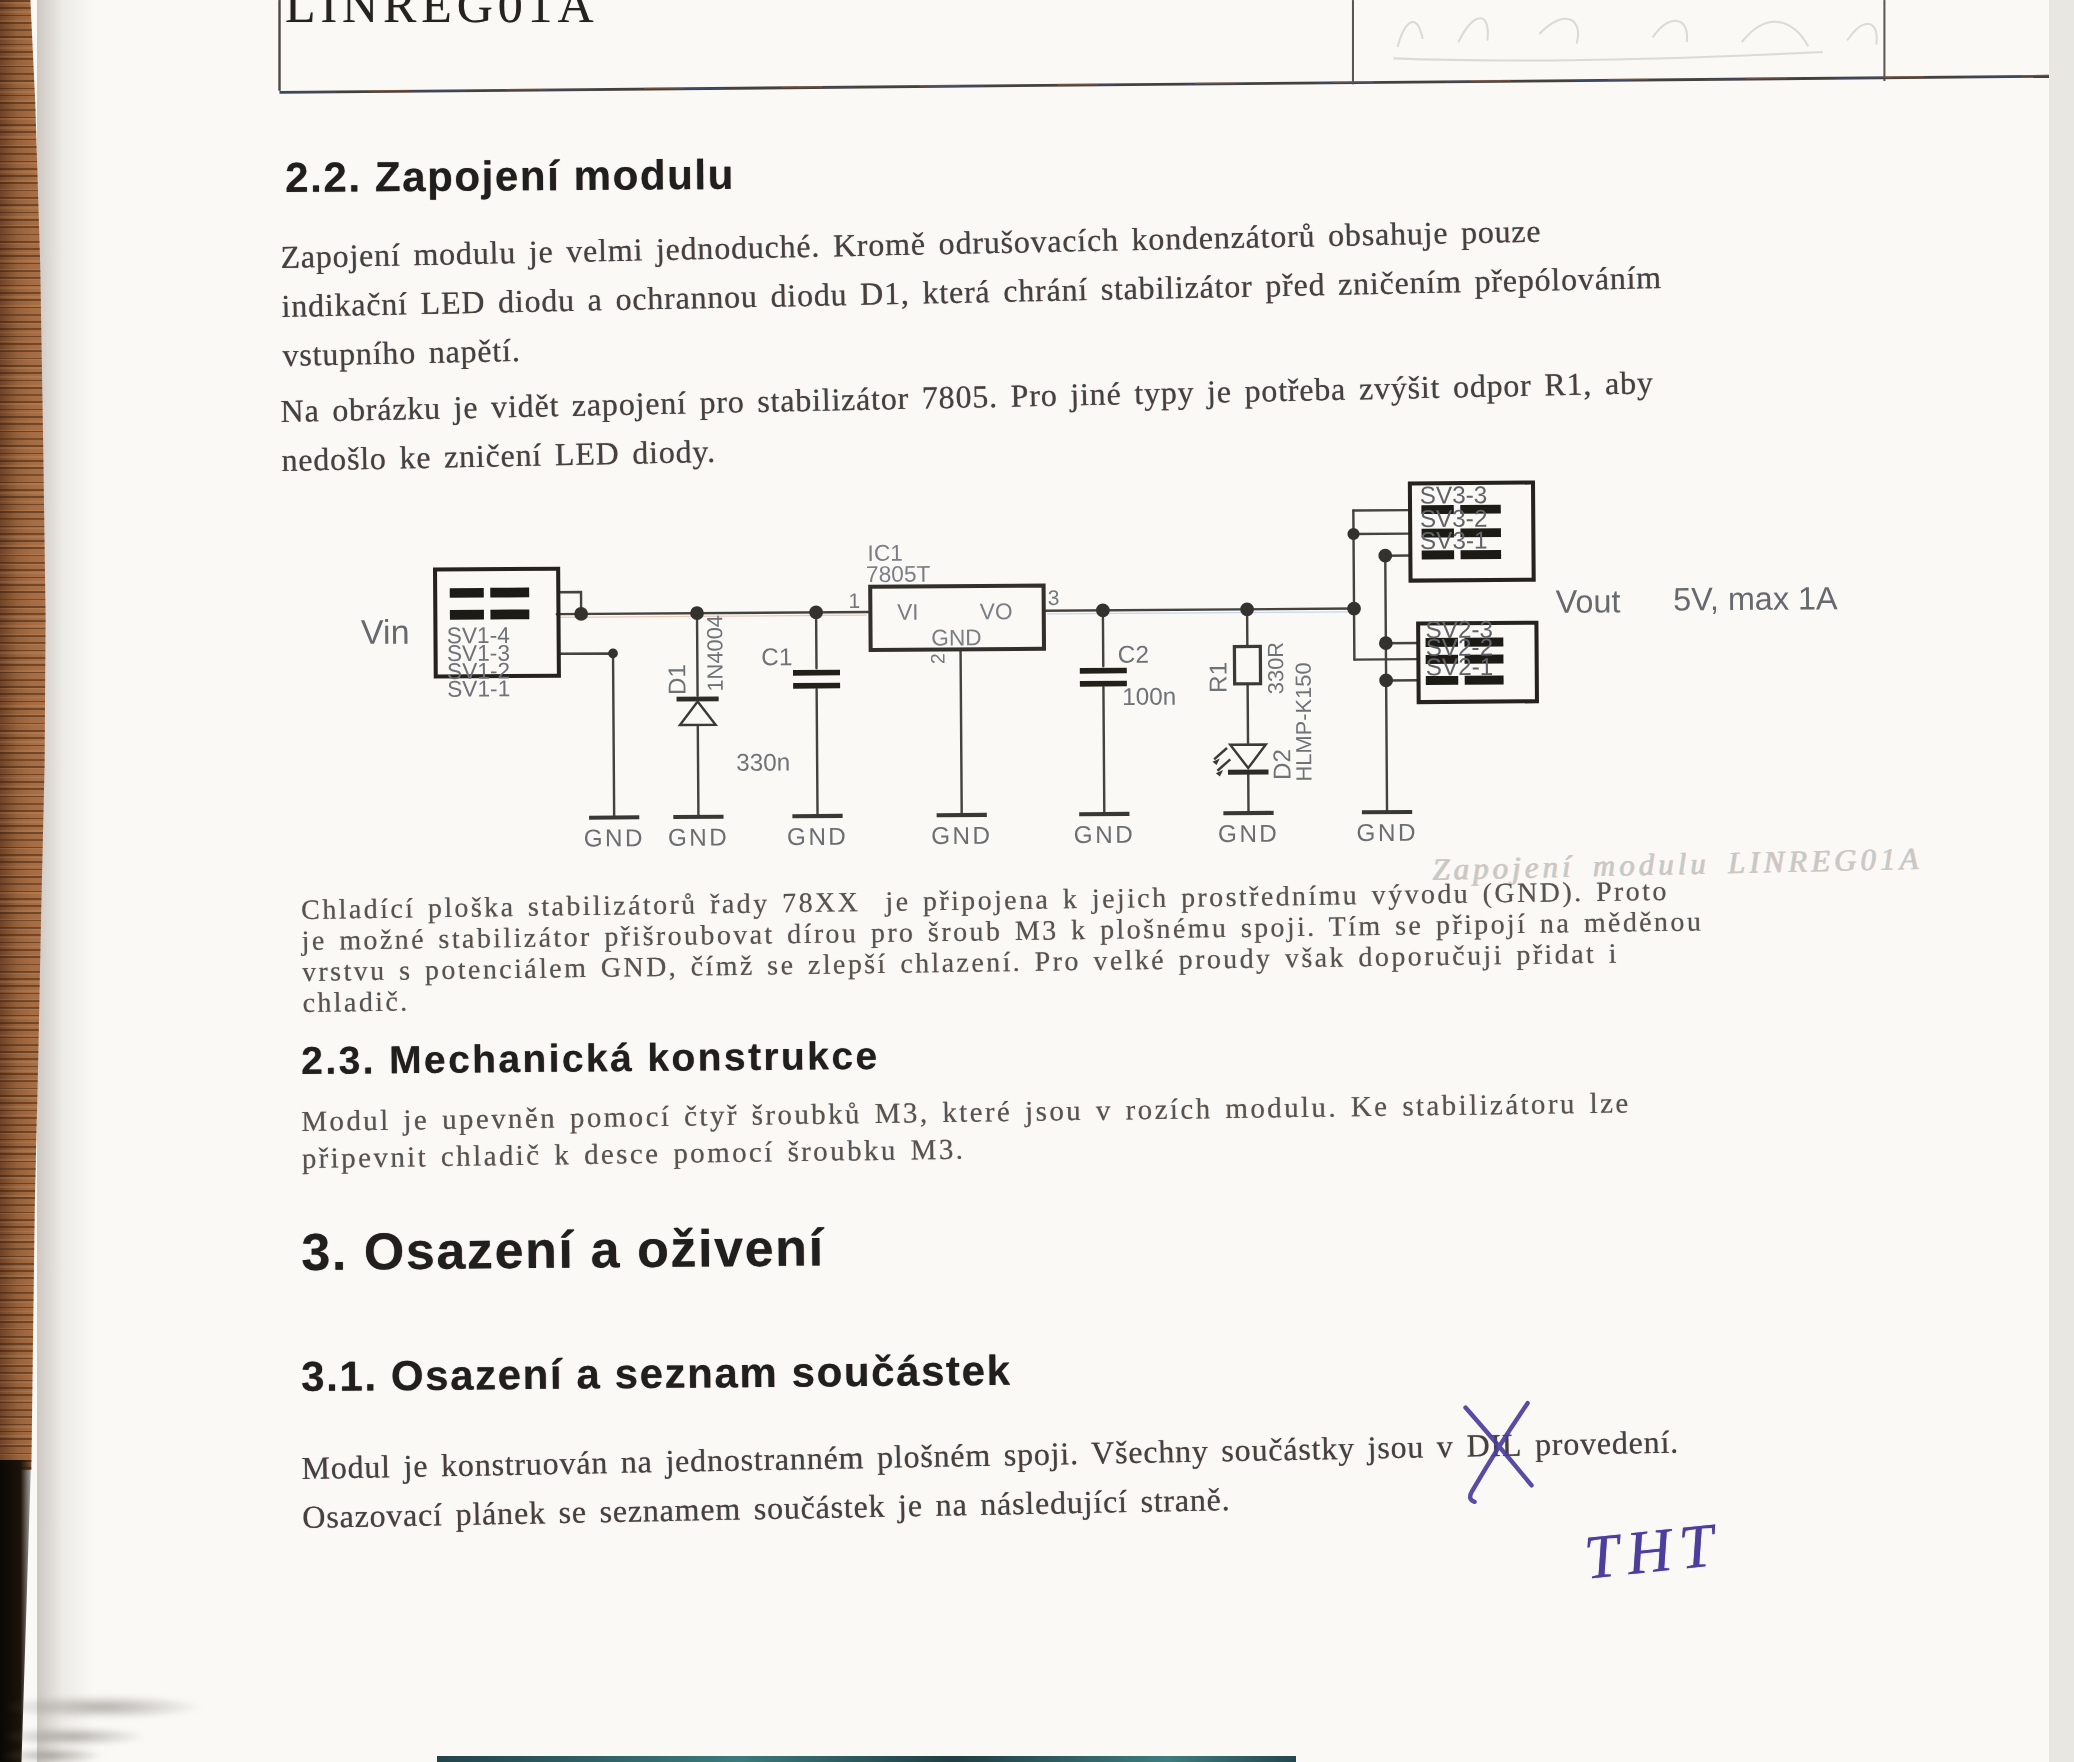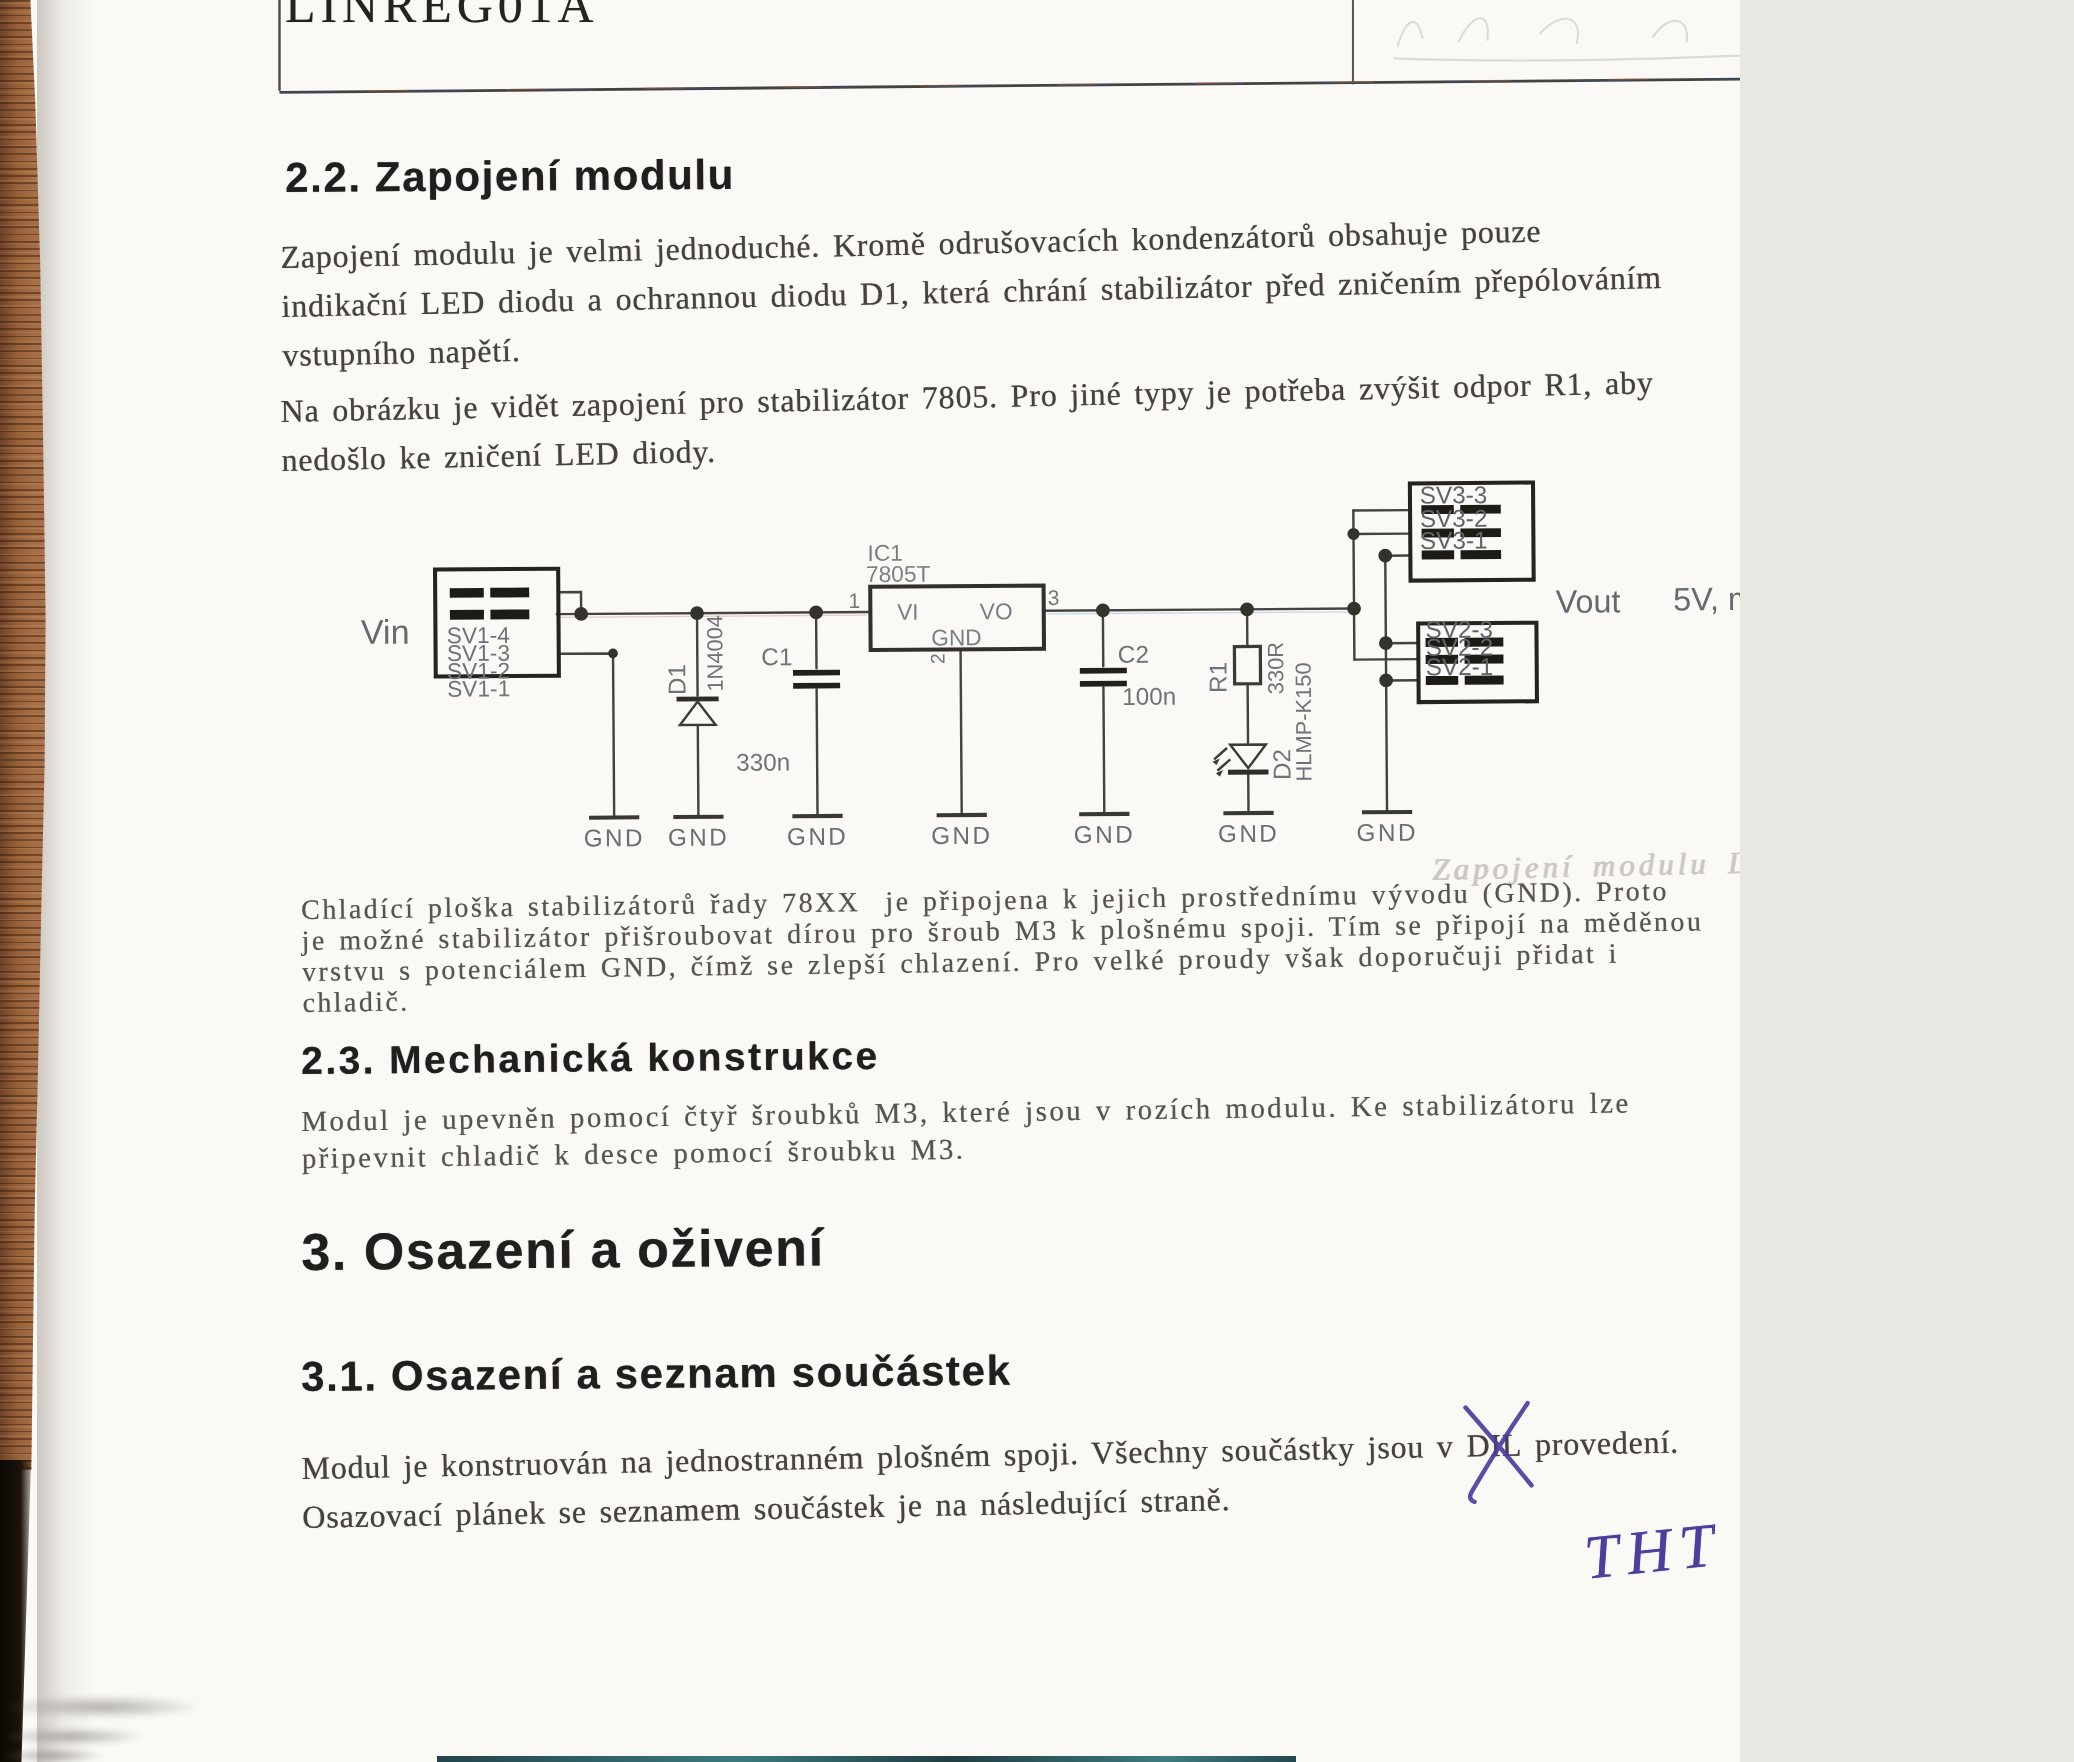--- a/index.html
+++ b/index.html
@@ -1,16 +1,16 @@
 <!DOCTYPE html>
 <html style="font-size:13px"><head>
 <meta charset="utf-8">
 <style>
   html,body{margin:0;padding:0;background:#e9e7e2;}
-  #screen{position:relative;width:1740px;height:1763px;background:#faf9f6;overflow:hidden;
+  #screen{position:relative;width:2049px;height:1763px;background:#faf9f6;overflow:hidden;
           font-family:"Liberation Serif",serif;}
   .abs{position:absolute;}
   .line{white-space:pre;display:block;}
   
   .serif-para{font-family:"Liberation Serif",serif;font-size:32px;line-height:49px;color:#45413f;
     letter-spacing:0.8px;word-spacing:4px;
     text-shadow:0.5px 0 rgba(190,70,50,.16),-0.5px 0 rgba(60,130,200,.16),0 0 0.8px rgba(60,50,45,.55);}
   
   .gray-para{font-family:"Liberation Serif",serif;font-size:28px;line-height:31px;color:#57544e;
     letter-spacing:2.4px;word-spacing:3.2px;

